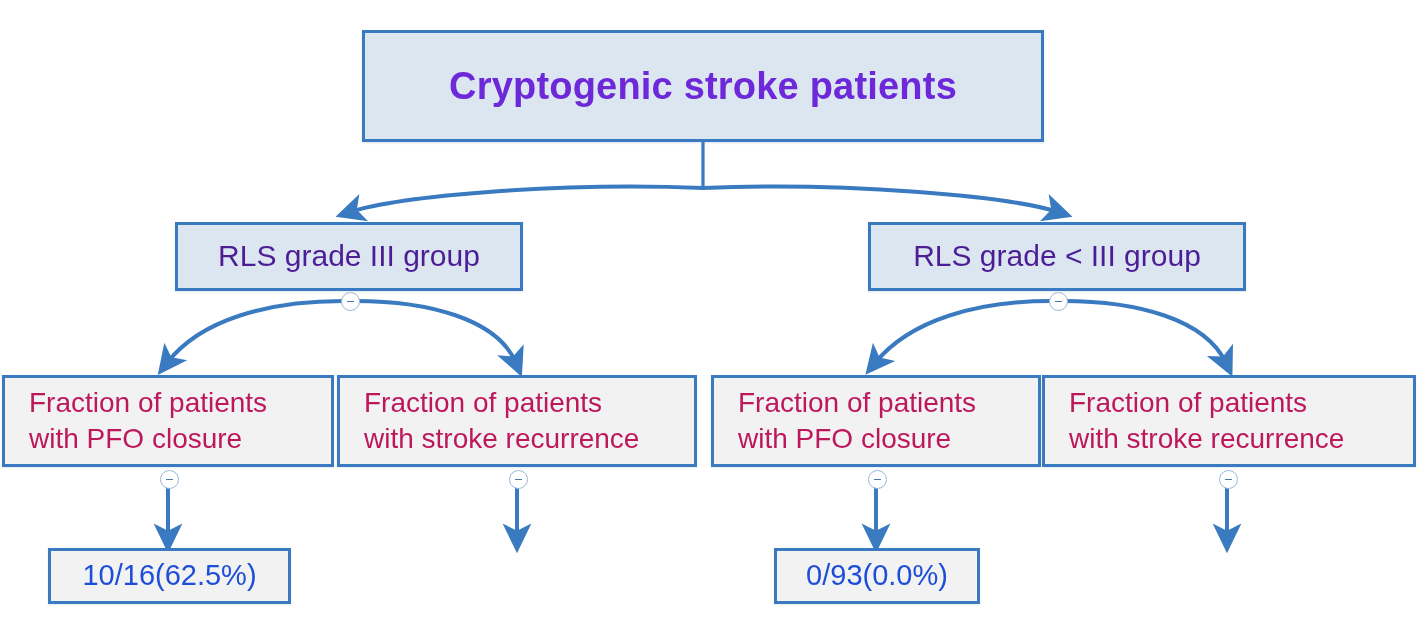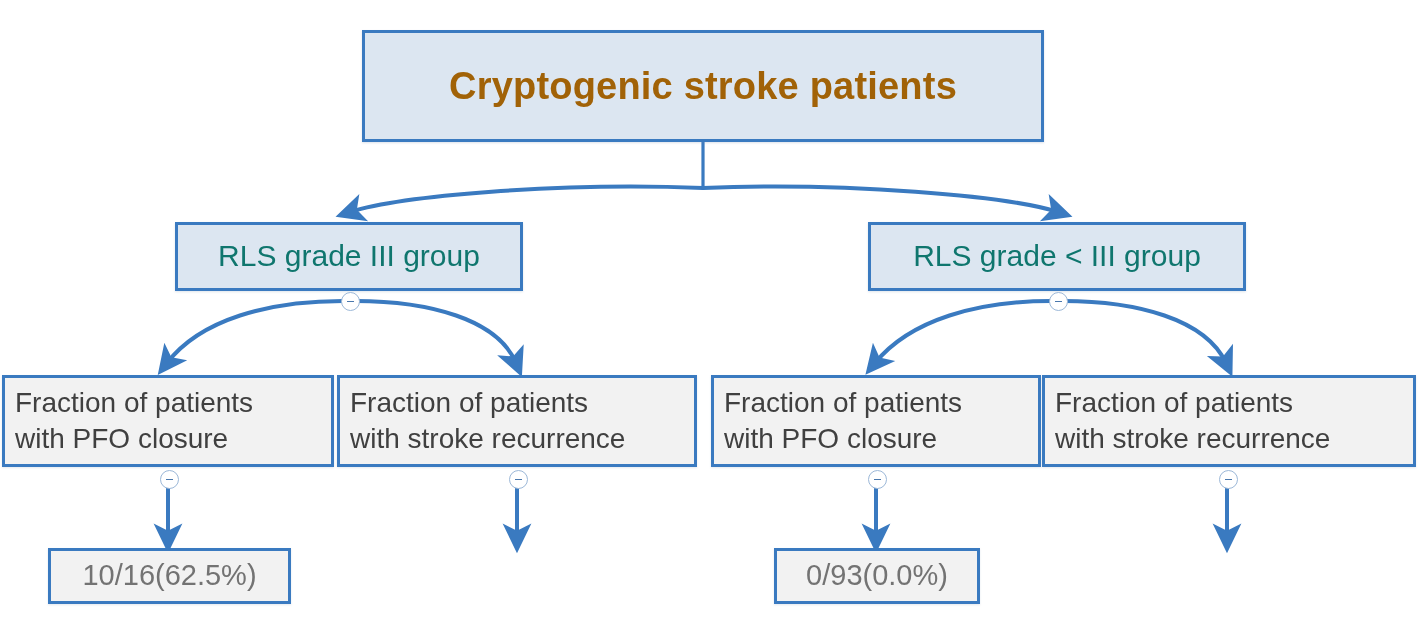--- a/index.html
+++ b/index.html
@@ -49,70 +49,70 @@
     top: 30px;
     width: 682px;
     height: 112px;
     background: #dce6f1;
     border: 3px solid #3a7ac0;
     box-shadow: 0 1px 2px rgba(120,140,170,0.25);
   }
   .node-root .label {
     font-size: 38px;
     font-weight: bold;
-    color: #a16207;
+    color: #6d28d9;
     letter-spacing: 0.2px;
   }
 
   
   .node-l2 {
     top: 222px;
     height: 69px;
     background: #dce6f1;
     border: 3px solid #3a7ac0;
     box-shadow: 0 1px 2px rgba(120,140,170,0.22);
   }
   .node-l2 .label {
     font-size: 30px;
-    color: #0f766e;
+    color: #4c1d95;
   }
   #n-l2-left  { left: 175px; width: 348px; }
   #n-l2-right { left: 868px; width: 378px; }
 
   
   .node-l3 {
     top: 375px;
     height: 92px;
     background: #f2f2f2;
     border: 3px solid #3a7ac0;
     box-shadow: 0 1px 2px rgba(120,140,170,0.2);
   }
   .node-l3 .label {
     font-size: 28px;
-    color: #404040;
+    color: #be185d;
     text-align: left;
-    padding: 0 10px;
+    padding: 0 24px;
     box-sizing: border-box;
   }
   #n-l3-a { left: 2px;    width: 332px; }
   #n-l3-b { left: 337px;  width: 360px; }
   #n-l3-c { left: 711px;  width: 330px; }
   #n-l3-d { left: 1042px; width: 374px; }
 
   
   .node-leaf {
     top: 548px;
     height: 56px;
     background: #f2f2f2;
     border: 3px solid #3a7ac0;
     box-shadow: 0 1px 2px rgba(120,140,170,0.2);
   }
   .node-leaf .label {
     font-size: 29px;
-    color: #737373;
+    color: #1d4ed8;
   }
   #n-leaf-a { left: 48px;   width: 243px; }
   #n-leaf-b { left: 404px;  width: 226px; }
   #n-leaf-c { left: 774px;  width: 206px; }
   #n-leaf-d { left: 1109px; width: 237px; }
 
   
   .handle {
     position: absolute;
     width: 17px;

